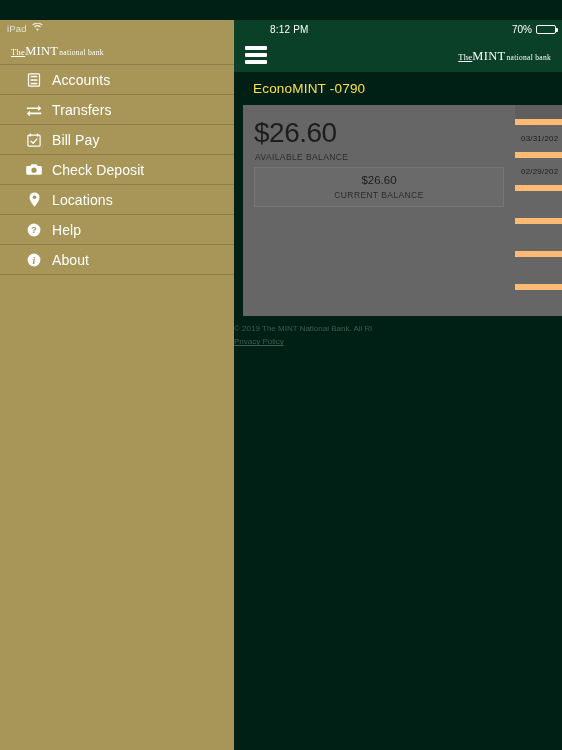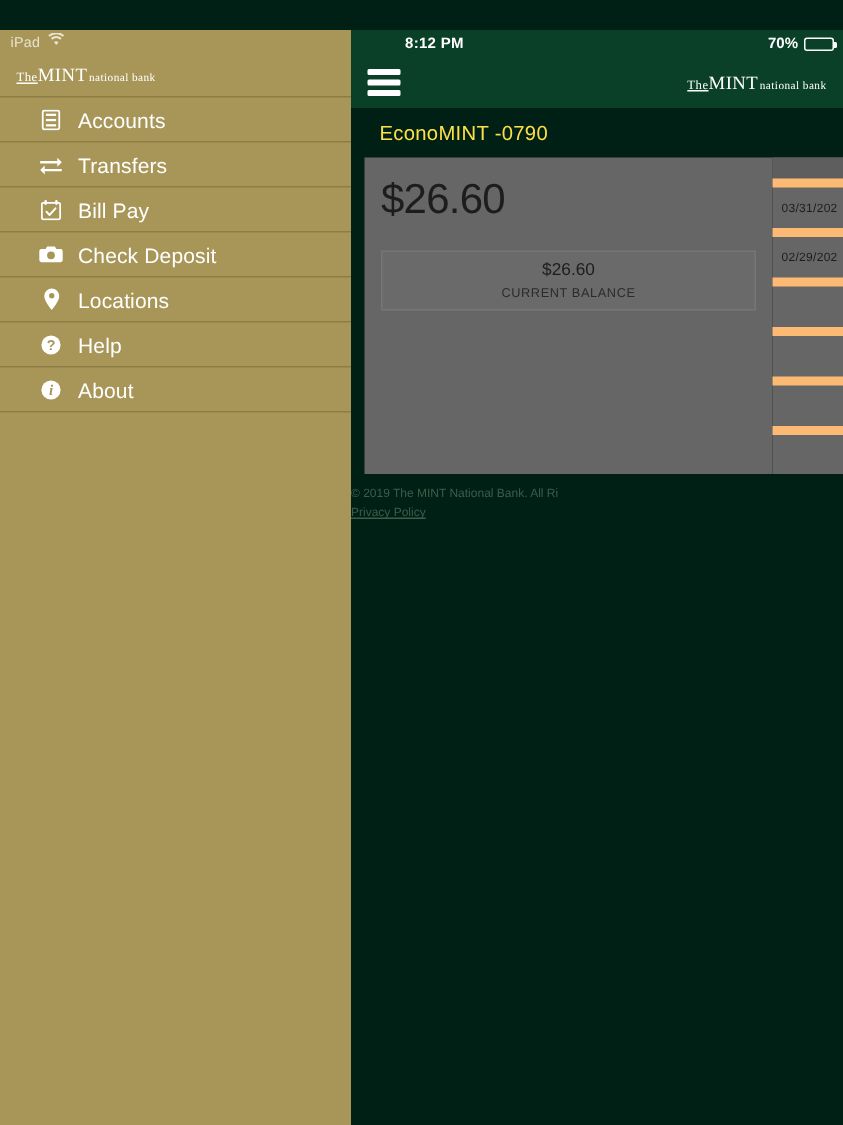--- a/index.html
+++ b/index.html
@@ -46,21 +46,21 @@
   #drawer-rest { flex:1; }
 
   
   #pane {
     position:absolute; left:234px; top:0; width:328px; height:750px;
     background:#012015;
   }
   #statusbar {
     height:18px; background:#0a4028; color:#fff;
     display:flex; align-items:center;
-    font-size:10px; font-weight:bold; position:relative;
+    font-size:10px; font-weight:normal; position:relative;
   }
   #statusbar .time { position:absolute; left:36px; letter-spacing:.2px; }
   #statusbar .batt-wrap {
     position:absolute; right:6px; display:flex; align-items:center; gap:4px;
   }
   #statusbar .pct { font-size:10px; }
   .batt {
     width:20px; height:9px; border:1px solid #fff; border-radius:2px;
     position:relative; padding:1px;
   }
@@ -250,20 +250,21 @@
         <span class="the">The</span><span class="mint">MINT</span><span class="nb">national bank</span>
       </span>
     </div>
 
     <div id="acct-title">EconoMINT -0790</div>
 
     <div id="content">
 
       <div id="card">
         <div id="avail-amt">$26.60</div>
+        <div id="avail-lbl">AVAILABLE BALANCE</div>
         <div id="cur-box">
           <div id="cur-amt">$26.60</div>
           <div id="cur-lbl">CURRENT BALANCE</div>
         </div>
       </div>
 
       <div id="stmt">
         <div class="head"></div>
         <div class="row">
           <span>03/31/202</span>

